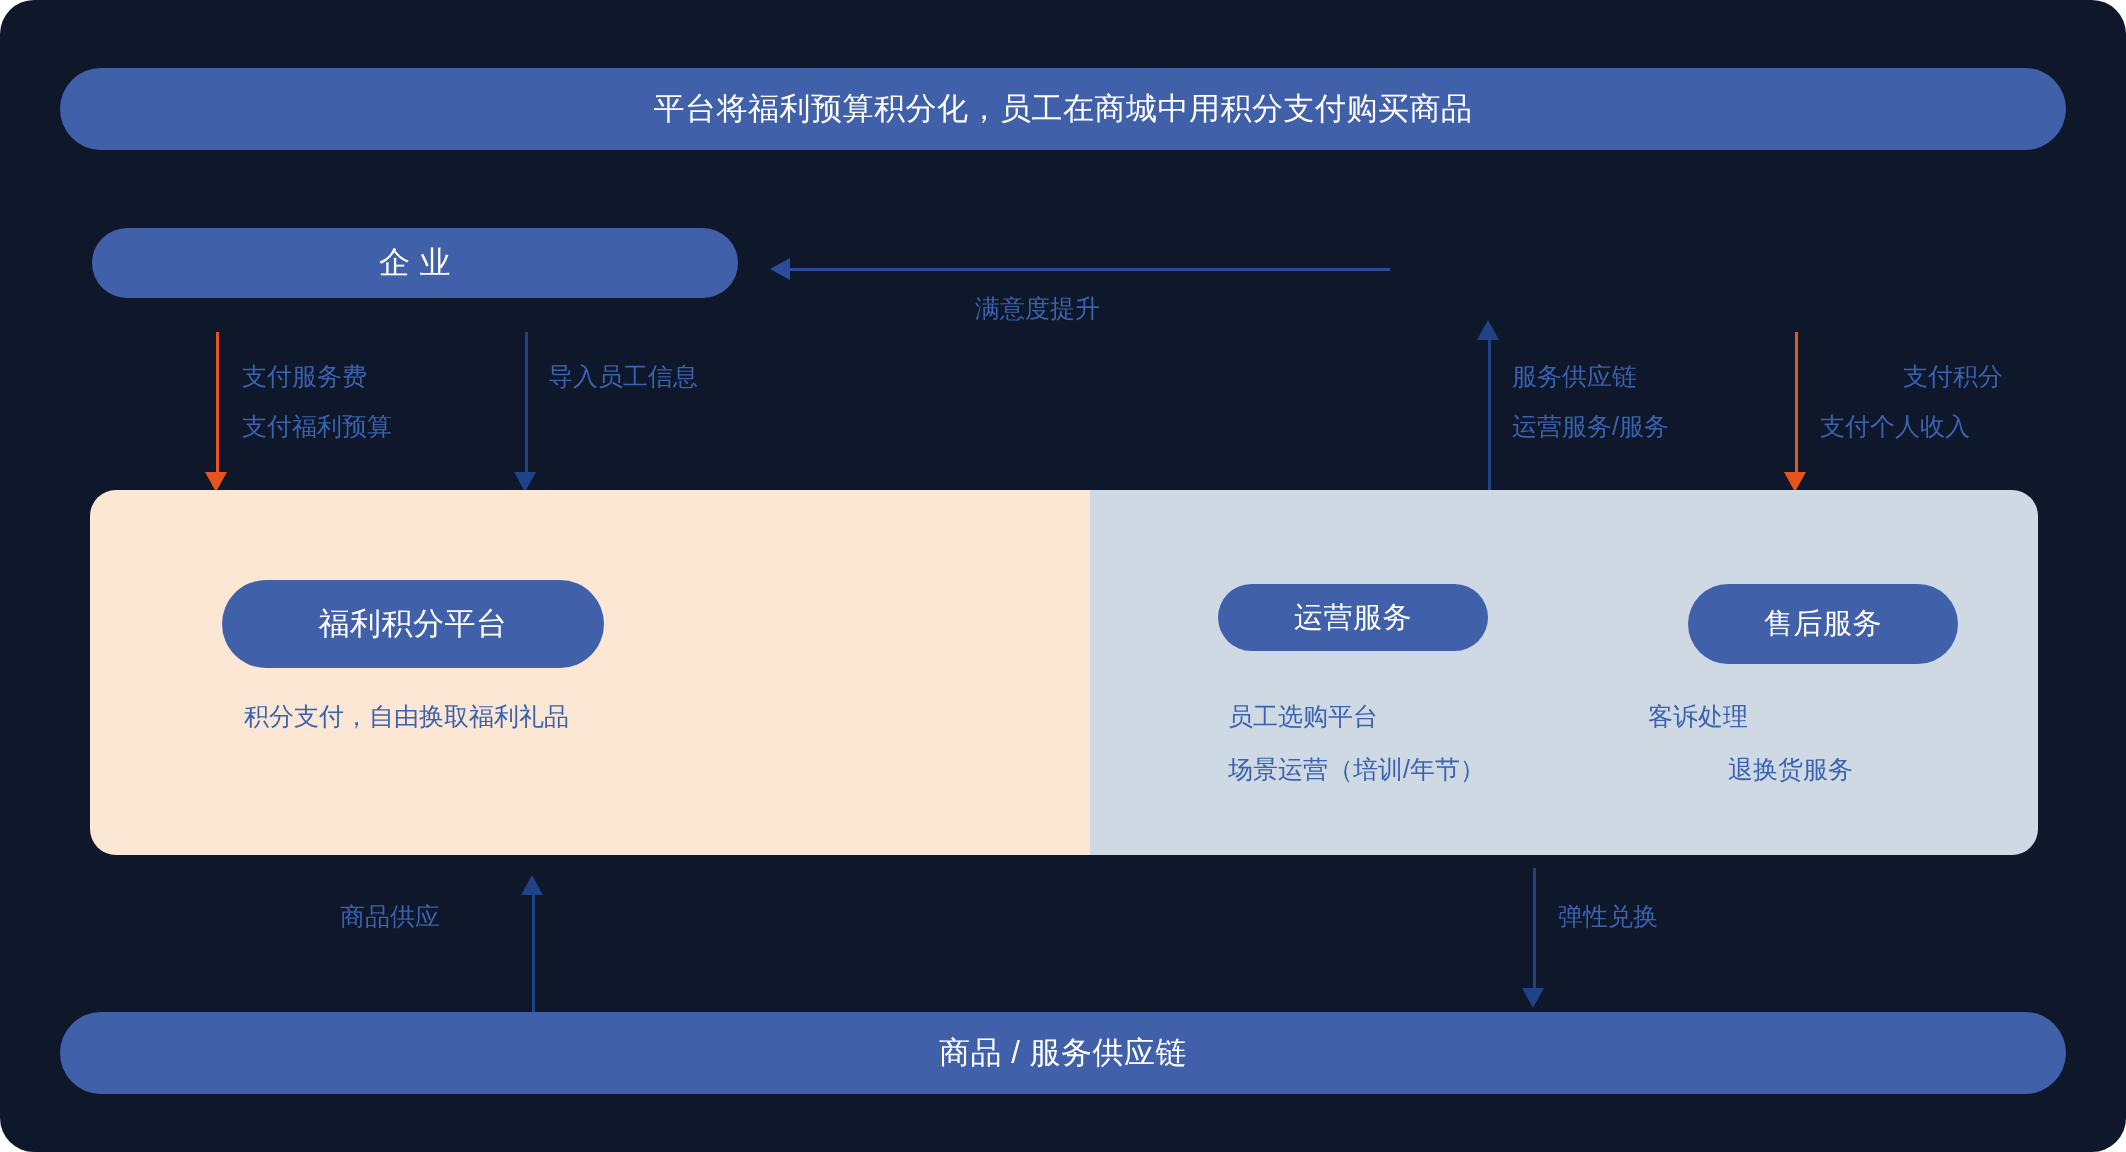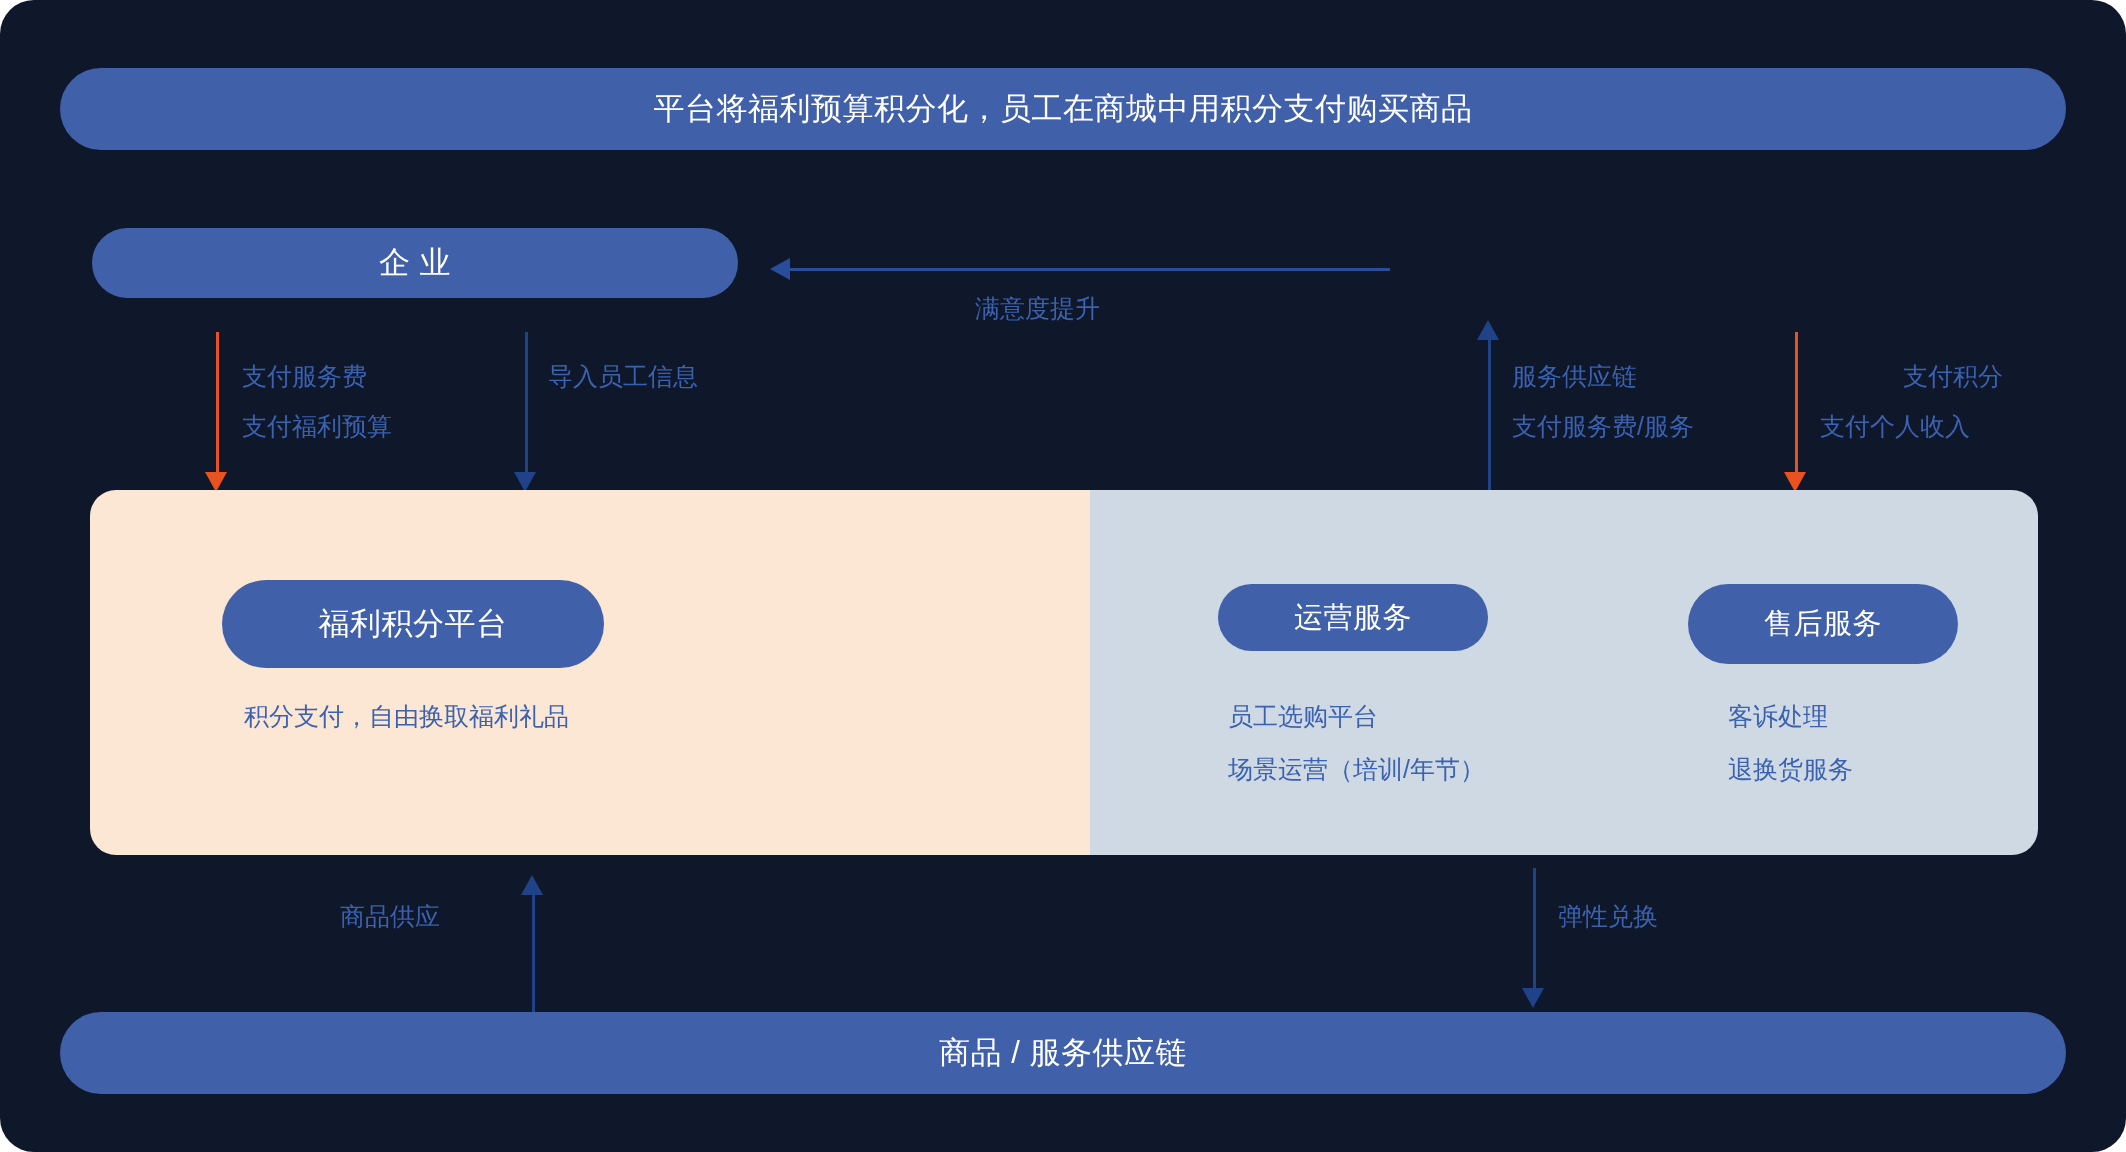--- a/index.html
+++ b/index.html
@@ -38,21 +38,21 @@
     background:#ced9e4;border-radius:0 26px 26px 0;
   }
 
   
   .caption{
     position:absolute;color:#3a62b0;font-size:25px;white-space:nowrap;
   }
   #cap-platform{left:244px;top:700px;}
   #cap-op-1{left:1228px;top:700px;}
   #cap-op-2{left:1228px;top:753px;}
-  #cap-as-1{left:1728px;top:700px;}
+  #cap-as-1{left:1648px;top:700px;}
   #cap-as-2{left:1728px;top:753px;}
   .vline{position:absolute;width:3px;}
   .vline.navy{background:#1f4289;}
   .vline.orange{background:#e8521f;}
   .head{position:absolute;width:0;height:0;}
   .head.down-navy{border-left:11px solid transparent;border-right:11px solid transparent;border-top:20px solid #1f4289;}
   .head.up-navy{border-left:11px solid transparent;border-right:11px solid transparent;border-bottom:20px solid #1f4289;}
   .head.down-orange{border-left:11px solid transparent;border-right:11px solid transparent;border-top:20px solid #e8521f;}
   .hline{position:absolute;height:3px;background:#2a4d9b;}
   .head.left-navy{border-top:11px solid transparent;border-bottom:11px solid transparent;border-right:20px solid #2a4d9b;}
@@ -106,21 +106,21 @@
   <div class="alabel" id="lab-fee-1">支付服务费</div>
   <div class="alabel" id="lab-fee-2">支付福利预算</div>
 
   <div class="vline navy" id="arrow-import"></div>
   <div class="head down-navy" id="head-import"></div>
   <div class="alabel" id="lab-import-1">导入员工信息</div>
 
   <div class="vline navy" id="arrow-grant"></div>
   <div class="head up-navy" id="head-grant"></div>
   <div class="alabel" id="lab-grant-1">服务供应链</div>
-  <div class="alabel" id="lab-grant-2">支付服务费/服务</div>
+  <div class="alabel" id="lab-grant-2">运营服务/服务</div>
 
   <div class="vline orange" id="arrow-pay-points"></div>
   <div class="head down-orange" id="head-pay-points"></div>
   <div class="alabel" id="lab-pay-1">支付积分</div>
   <div class="alabel" id="lab-pay-2">支付个人收入</div>
 
   <div class="panel" id="panel-left"></div>
   <div class="panel" id="panel-right"></div>
 
   <div class="pill" id="pill-platform">福利积分平台</div>

